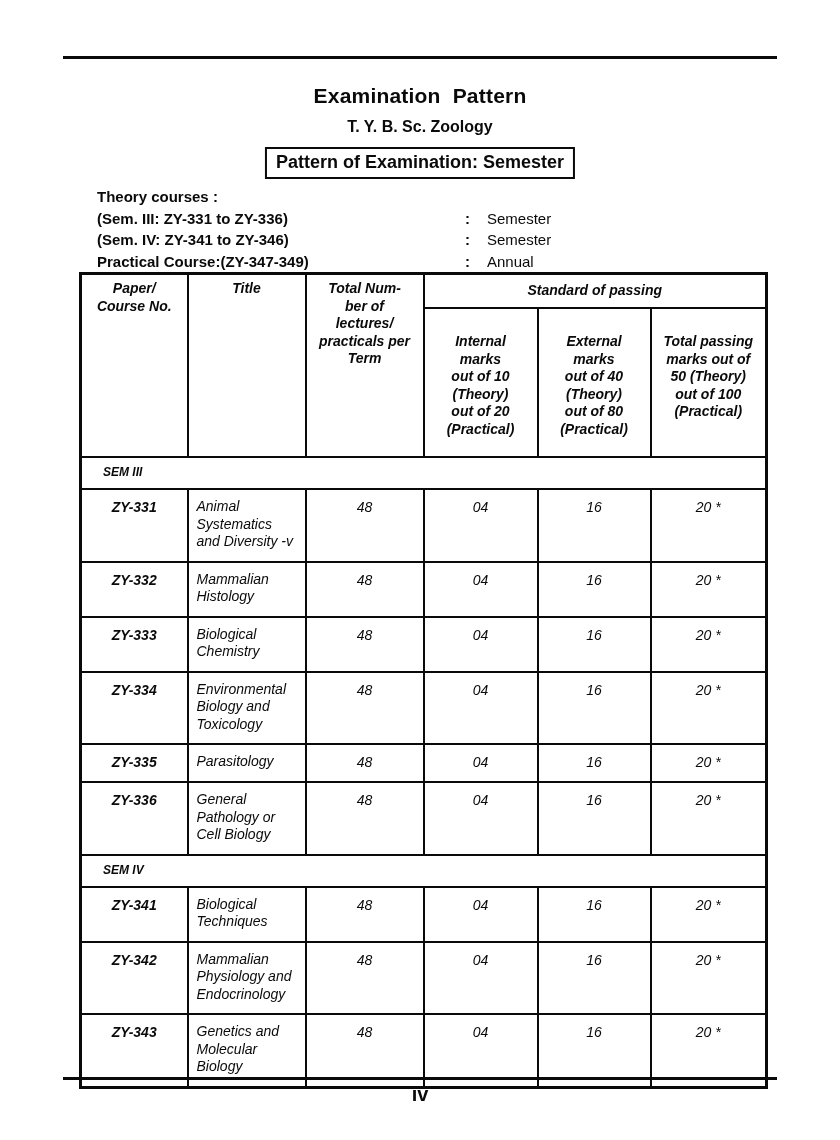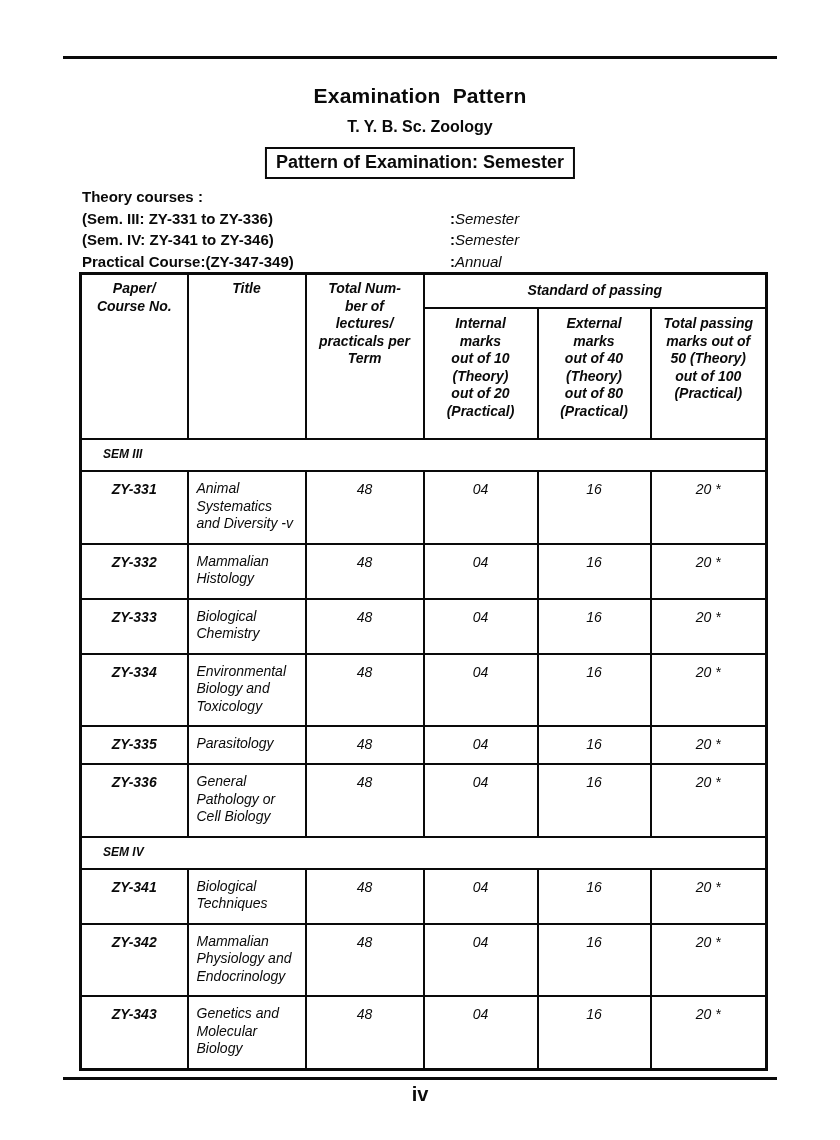--- a/index.html
+++ b/index.html
@@ -25,45 +25,45 @@
   .doc-subtitle {
     position: absolute; top: 118px; left: 0; width: 100%;
     text-align: center; font-size: 16px; font-weight: bold;
   }
   .pattern-box {
     position: absolute; top: 147px; left: 50%; transform: translateX(-50%);
     border: 2px solid #0a0a0a; padding: 3px 9px 4px;
     font-size: 18px; font-weight: bold; white-space: nowrap;
   }
   .courses {
-    position: absolute; left: 82px; top: 186px;
+    position: absolute; left: 97px; top: 186px;
     font-size: 15px; line-height: 21.5px;
   }
   .courses-heading { font-weight: bold; }
   .course-line { display: flex; }
   .course-label { font-weight: bold; width: 368px; flex: 0 0 368px; }
   .course-colon { font-weight: bold; }
-  .course-value { margin-left: 0; font-weight: normal; font-style: italic; }
+  .course-value { margin-left: 17px; font-weight: normal; }
 
   .exam-table {
     position: absolute; left: 79px; top: 272px;
     width: 686px; border-collapse: collapse; table-layout: fixed;
     font-size: 14px; border: 3px solid #0a0a0a; font-style: italic;
   }
   .exam-table th, .exam-table td {
     border: 2px solid #0a0a0a;
     white-space: pre-line;
     overflow: hidden;
   }
   .exam-table th {
     font-weight: bold; text-align: center; vertical-align: top;
     padding: 5px 3px; line-height: 17.5px;
   }
   th.th-standard { vertical-align: middle; height: 26px; padding: 3px; }
-  tr.subhead th { height: 118px; padding-top: 6px; margin-top: 20px; }
+  tr.subhead th { height: 118px; padding-top: 24px; margin-top: 20px; }
   .section-row td {
     font-weight: bold; text-align: left; font-size: 12px;
     padding: 6px 4px 7px 21px; line-height: 17px;
   }
   .td-code {
     font-weight: bold; text-align: center; vertical-align: top;
     padding: 9px 16px 10px; line-height: 17px;
   }
   .td-title {
     text-align: left; vertical-align: top;

